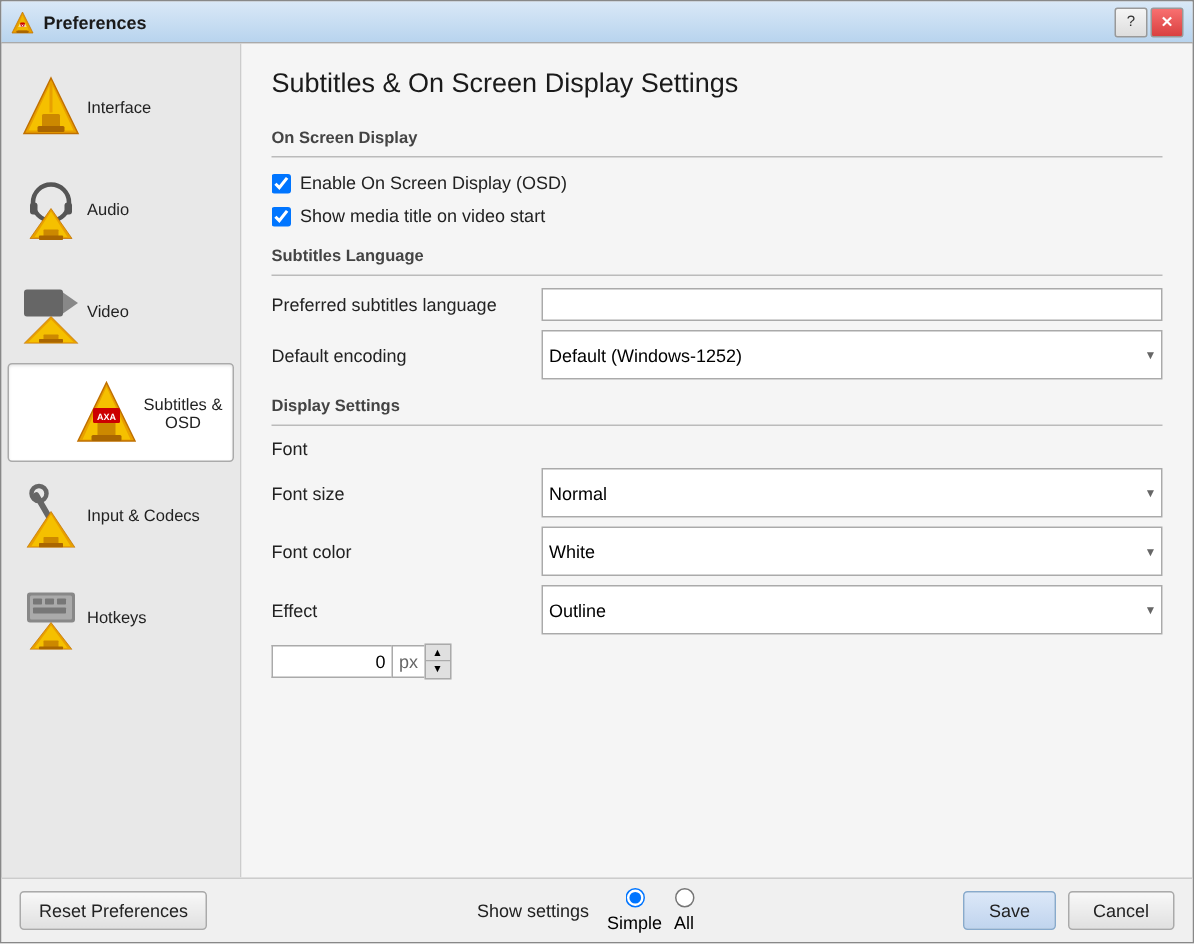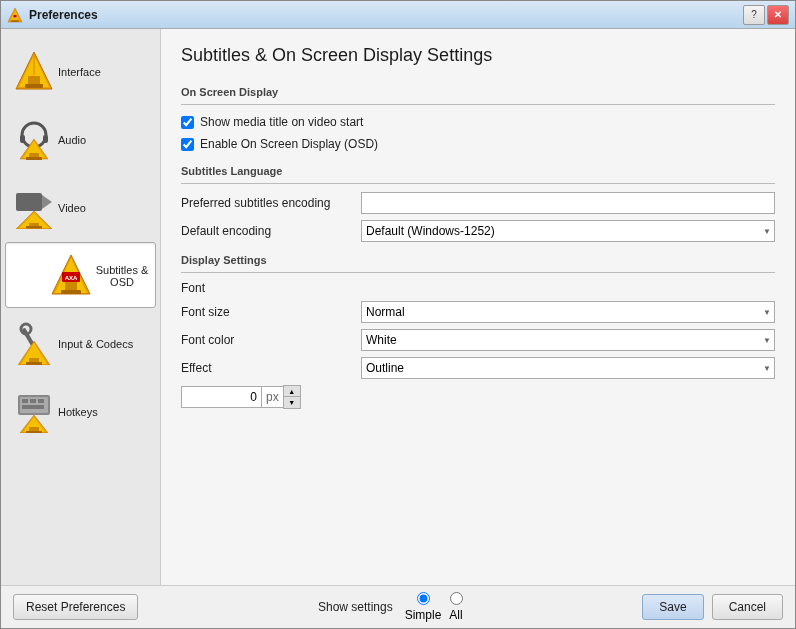--- a/index.html
+++ b/index.html
@@ -205,21 +205,21 @@
       font-size: 12px;
     }
 
     .select-wrapper {
       position: relative;
       flex: 1;
     }
 
     .select-wrapper select {
       width: 100%;
-      height: 22px;
+      height: 33px;
       border: 1px solid #aaa;
       background: white;
       padding: 0 20px 0 4px;
       font-size: 12px;
       appearance: none;
       -webkit-appearance: none;
       cursor: pointer;
     }
 
     .select-wrapper::after {
@@ -481,35 +481,35 @@
 
     </div>
 
     <div class="main-content">
       <div class="page-title">Subtitles &amp; On Screen Display Settings</div>
 
       <div class="subsection">
         <div class="section-label">On Screen Display</div>
         <hr class="section-divider">
         <div class="checkbox-row">
+          <input type="checkbox" id="enableOsd" checked="" style="">
+          <label class="checkbox-label" for="enableOsd">Enable On Screen Display (OSD)</label>
+        </div>
+        <div class="checkbox-row">
           <input type="checkbox" id="showMediaTitle" checked="" style="">
           <label class="checkbox-label" for="showMediaTitle">Show media title on video start</label>
-        </div>
-        <div class="checkbox-row">
-          <input type="checkbox" id="enableOsd" checked="" style="">
-          <label class="checkbox-label" for="enableOsd">Enable On Screen Display (OSD)</label>
         </div>
       </div>
 
       <div class="subsection">
         <div class="section-label">Subtitles Language</div>
         <hr class="section-divider">
 
         <div class="form-row">
-          <div class="form-label">Preferred subtitles encoding</div>
+          <div class="form-label">Preferred subtitles language</div>
           <div class="form-control">
             <input type="text" class="text-input" value="" style="">
           </div>
         </div>
 
         <div class="form-row">
           <div class="form-label">Default encoding</div>
           <div class="form-control select-wrapper">
             <select>
               <option>Default (Windows-1252)</option>

